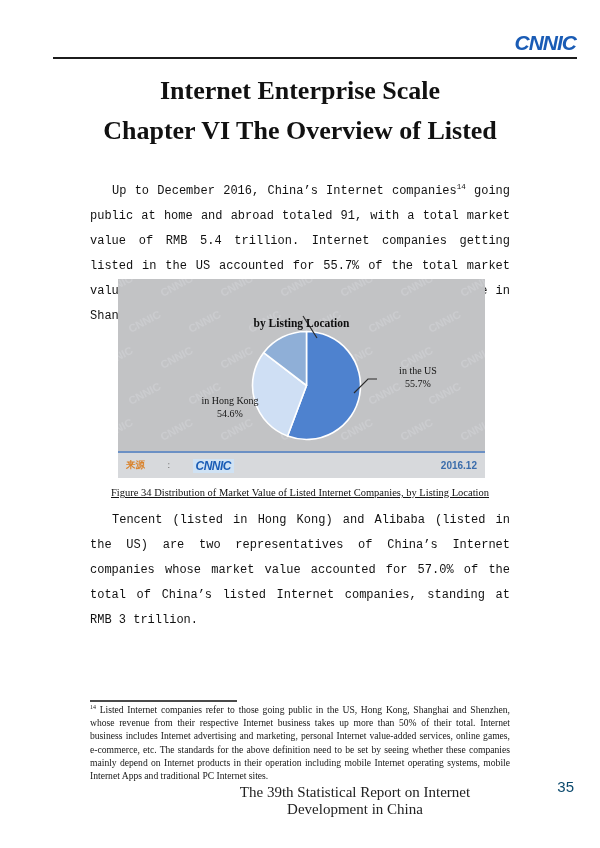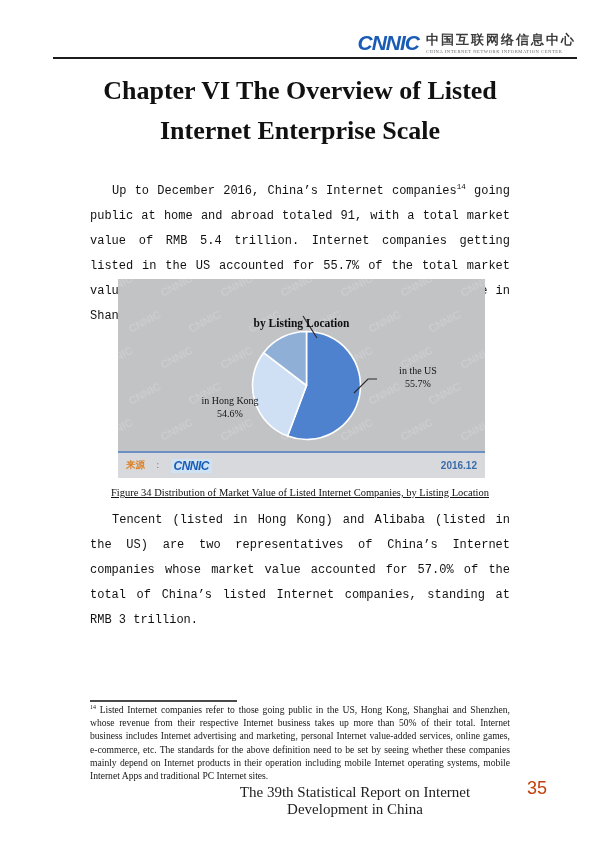--- a/index.html
+++ b/index.html
@@ -33,54 +33,50 @@
   .leader{fill:none;stroke:#2b2b2b;stroke-width:1.2;}
   .chart-title{position:absolute;top:9px;left:0;width:100%;text-align:center;z-index:2;
     font-weight:bold;font-size:11.5px;line-height:14px;white-space:pre-wrap;color:#0e0e0e;}
   .pie-label{position:absolute;z-index:2;text-align:center;font-size:10px;line-height:13px;color:#141414;}
   #lbl-ss{left:86px;top:32px;width:80px;}
   #lbl-us{left:258px;top:85px;width:84px;}
   #lbl-hk{left:62px;top:115px;width:100px;}
   .chart-bar{position:absolute;left:0;bottom:0;width:100%;height:27px;box-sizing:border-box;
     background:#d7d9dc;border-top:2px solid #6b90c4;display:flex;align-items:center;
     justify-content:space-between;padding:0 8px;z-index:2;}
-  .src-group{display:flex;align-items:center;gap:8px;}
+  .src-group{display:flex;align-items:center;gap:19px;}
   .src-label{font-family:"Liberation Sans", sans-serif;font-size:9.5px;font-weight:bold;color:#d9822b;}
   .src-colon{font-family:"Liberation Sans", sans-serif;font-size:9.5px;color:#777;}
   .src-logo{font-family:"Liberation Sans", sans-serif;font-weight:800;font-style:italic;
     font-size:12px;letter-spacing:-0.5px;color:#1a5cb5;background:#cfe2f4;padding:0 3px;}
   .chart-date{font-family:"Liberation Sans", sans-serif;font-size:10px;font-weight:bold;color:#3a6cab;}
   
   .fig-caption{position:absolute;top:487px;left:60px;width:480px;text-align:center;font-size:10.5px;text-decoration:underline;}
   
   .footnote-rule{position:absolute;top:700px;left:90px;width:147px;height:1.6px;background:#4a4a4a;}
   .footnote{position:absolute;top:703px;left:90px;width:420px;font-size:9.6px;line-height:13.2px;
     text-align:justify;color:#161616;}
   
   .footer-text{position:absolute;top:784px;left:200px;width:310px;text-align:center;font-size:15px;color:#222;}
-  .page-number{position:absolute;top:778px;right:53px;font-family:"Liberation Sans", sans-serif;
-    font-size:18px;color:#c2410c;}
+  .page-number{position:absolute;top:778px;right:26px;font-family:"Liberation Sans", sans-serif;
+    font-size:15px;color:#0c4a6e;}
 </style>
 </head>
 <body>
 
 <div class="page">
 
   <div class="header-logo">
     <span class="logo-word">CNNIC</span>
-    <span class="logo-right">
-      <span class="logo-cn">中国互联网络信息中心</span>
-      <span class="logo-en">CHINA INTERNET NETWORK INFORMATION CENTER</span>
-    </span>
   </div>
   <div class="header-rule"></div>
 
   <div class="doc-title">
+    <div>Internet Enterprise Scale</div>
     <div>Chapter VI The Overview of Listed</div>
-    <div>Internet Enterprise Scale</div>
   </div>
 
   <div class="para" id="p1"><span>Up to December 2016, China’s Internet companies</span><sup>14</sup><span> going public at home and abroad totaled 91, with a total market value of RMB 5.4 trillion. Internet companies getting listed in the US accounted for 55.7% of the total market value, those in Hong Kong 29.7% of the total and those in Shanghai and Shenzhen 14.6%.</span></div>
 
   <div class="chart-box">
     <svg class="chart-svg" viewBox="0 0 367 199" xmlns="http://www.w3.org/2000/svg">
       <g>
           <text class="wm-text" transform="translate(-15,18) rotate(-28)">CNNIC</text>
           <text class="wm-text" transform="translate(45,18) rotate(-28)">CNNIC</text>
           <text class="wm-text" transform="translate(105,18) rotate(-28)">CNNIC</text>

